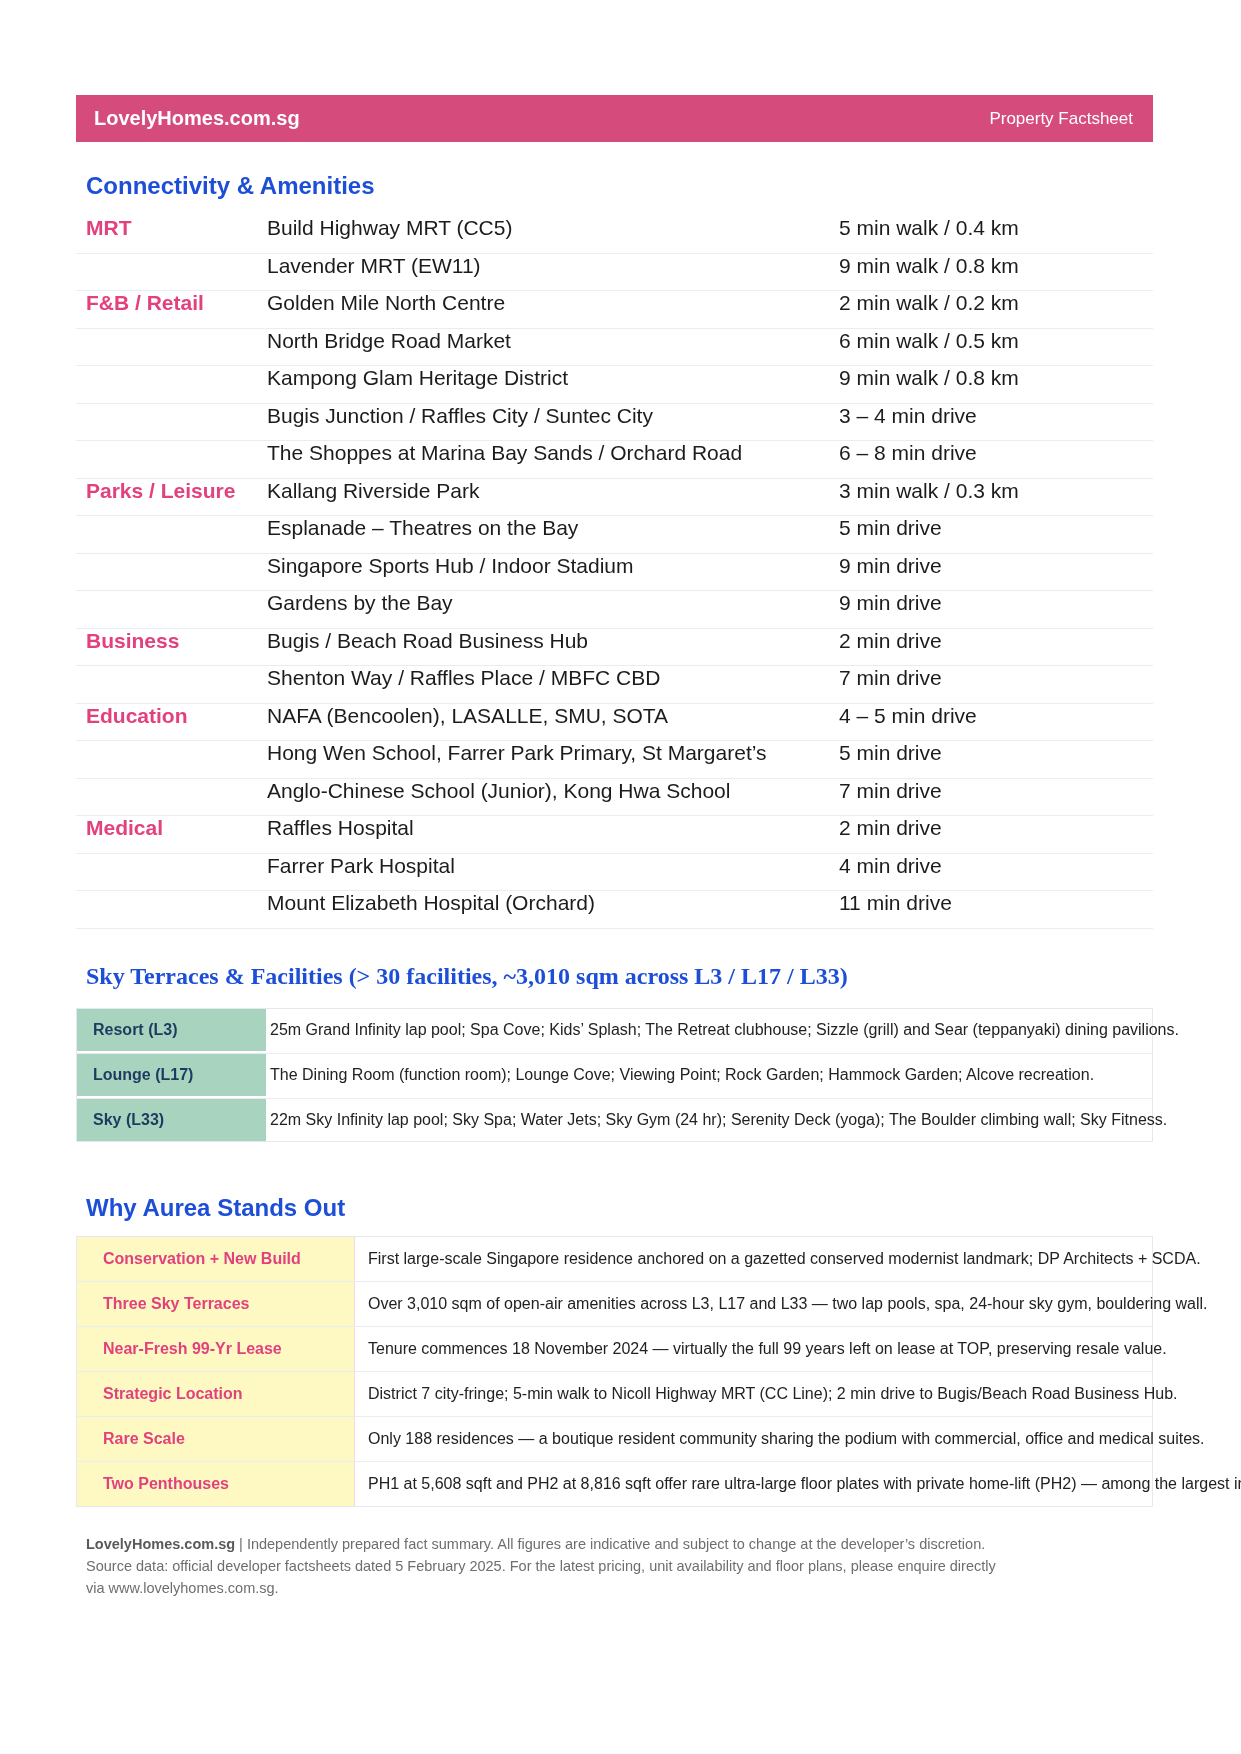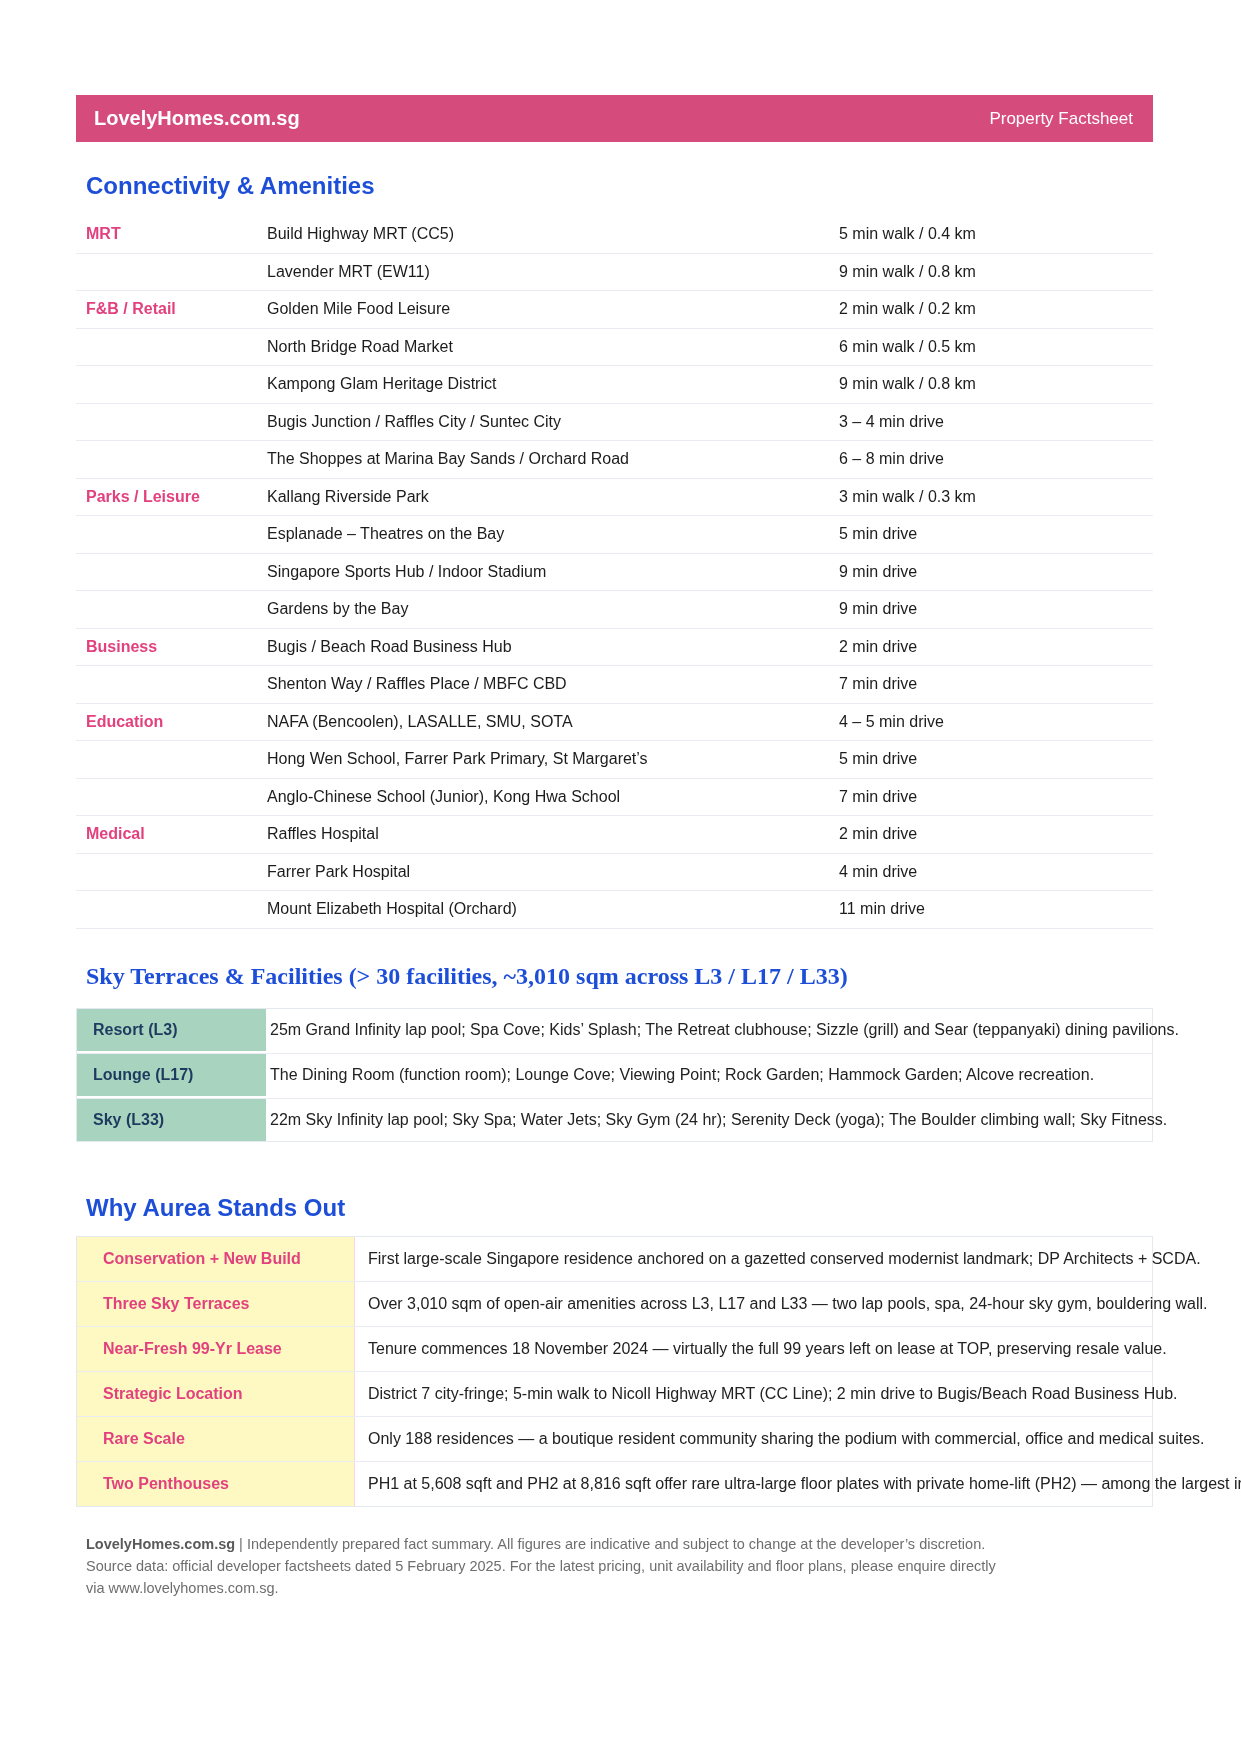--- a/index.html
+++ b/index.html
@@ -34,24 +34,23 @@
     margin-left: 10px;
   }
   .t1 { margin-top: 30px; }
   .t2 { margin-top: 34px; font-family: Liberation Serif, serif; }
   .t3 { margin-top: 52px; }
 
   
   .conn-table { margin-top: 16px; }
   .conn-row {
     display: flex;
-    align-items: center;
     height: 37.5px;
     border-bottom: 1px solid #e9edf3;
-    font-size: 16px;
+    font-size: 21px;
   }
   .conn-cat {
     width: 191px;
     padding-left: 10px;
     color: #e2417e;
     font-weight: bold;
   }
   .conn-place { flex: 1; color: #1c1c1c; }
   .conn-dist { width: 314px; color: #1c1c1c; }
 
@@ -149,21 +148,21 @@
         </div>
 
         <div class="conn-row">
           <div class="conn-cat"></div>
           <div class="conn-place">Lavender MRT (EW11)</div>
           <div class="conn-dist">9 min walk / 0.8 km</div>
         </div>
 
         <div class="conn-row">
           <div class="conn-cat">F&amp;B / Retail</div>
-          <div class="conn-place">Golden Mile Food Leisure</div>
+          <div class="conn-place">Golden Mile North Centre</div>
           <div class="conn-dist">2 min walk / 0.2 km</div>
         </div>
 
         <div class="conn-row">
           <div class="conn-cat"></div>
           <div class="conn-place">North Bridge Road Market</div>
           <div class="conn-dist">6 min walk / 0.5 km</div>
         </div>
 
         <div class="conn-row">

